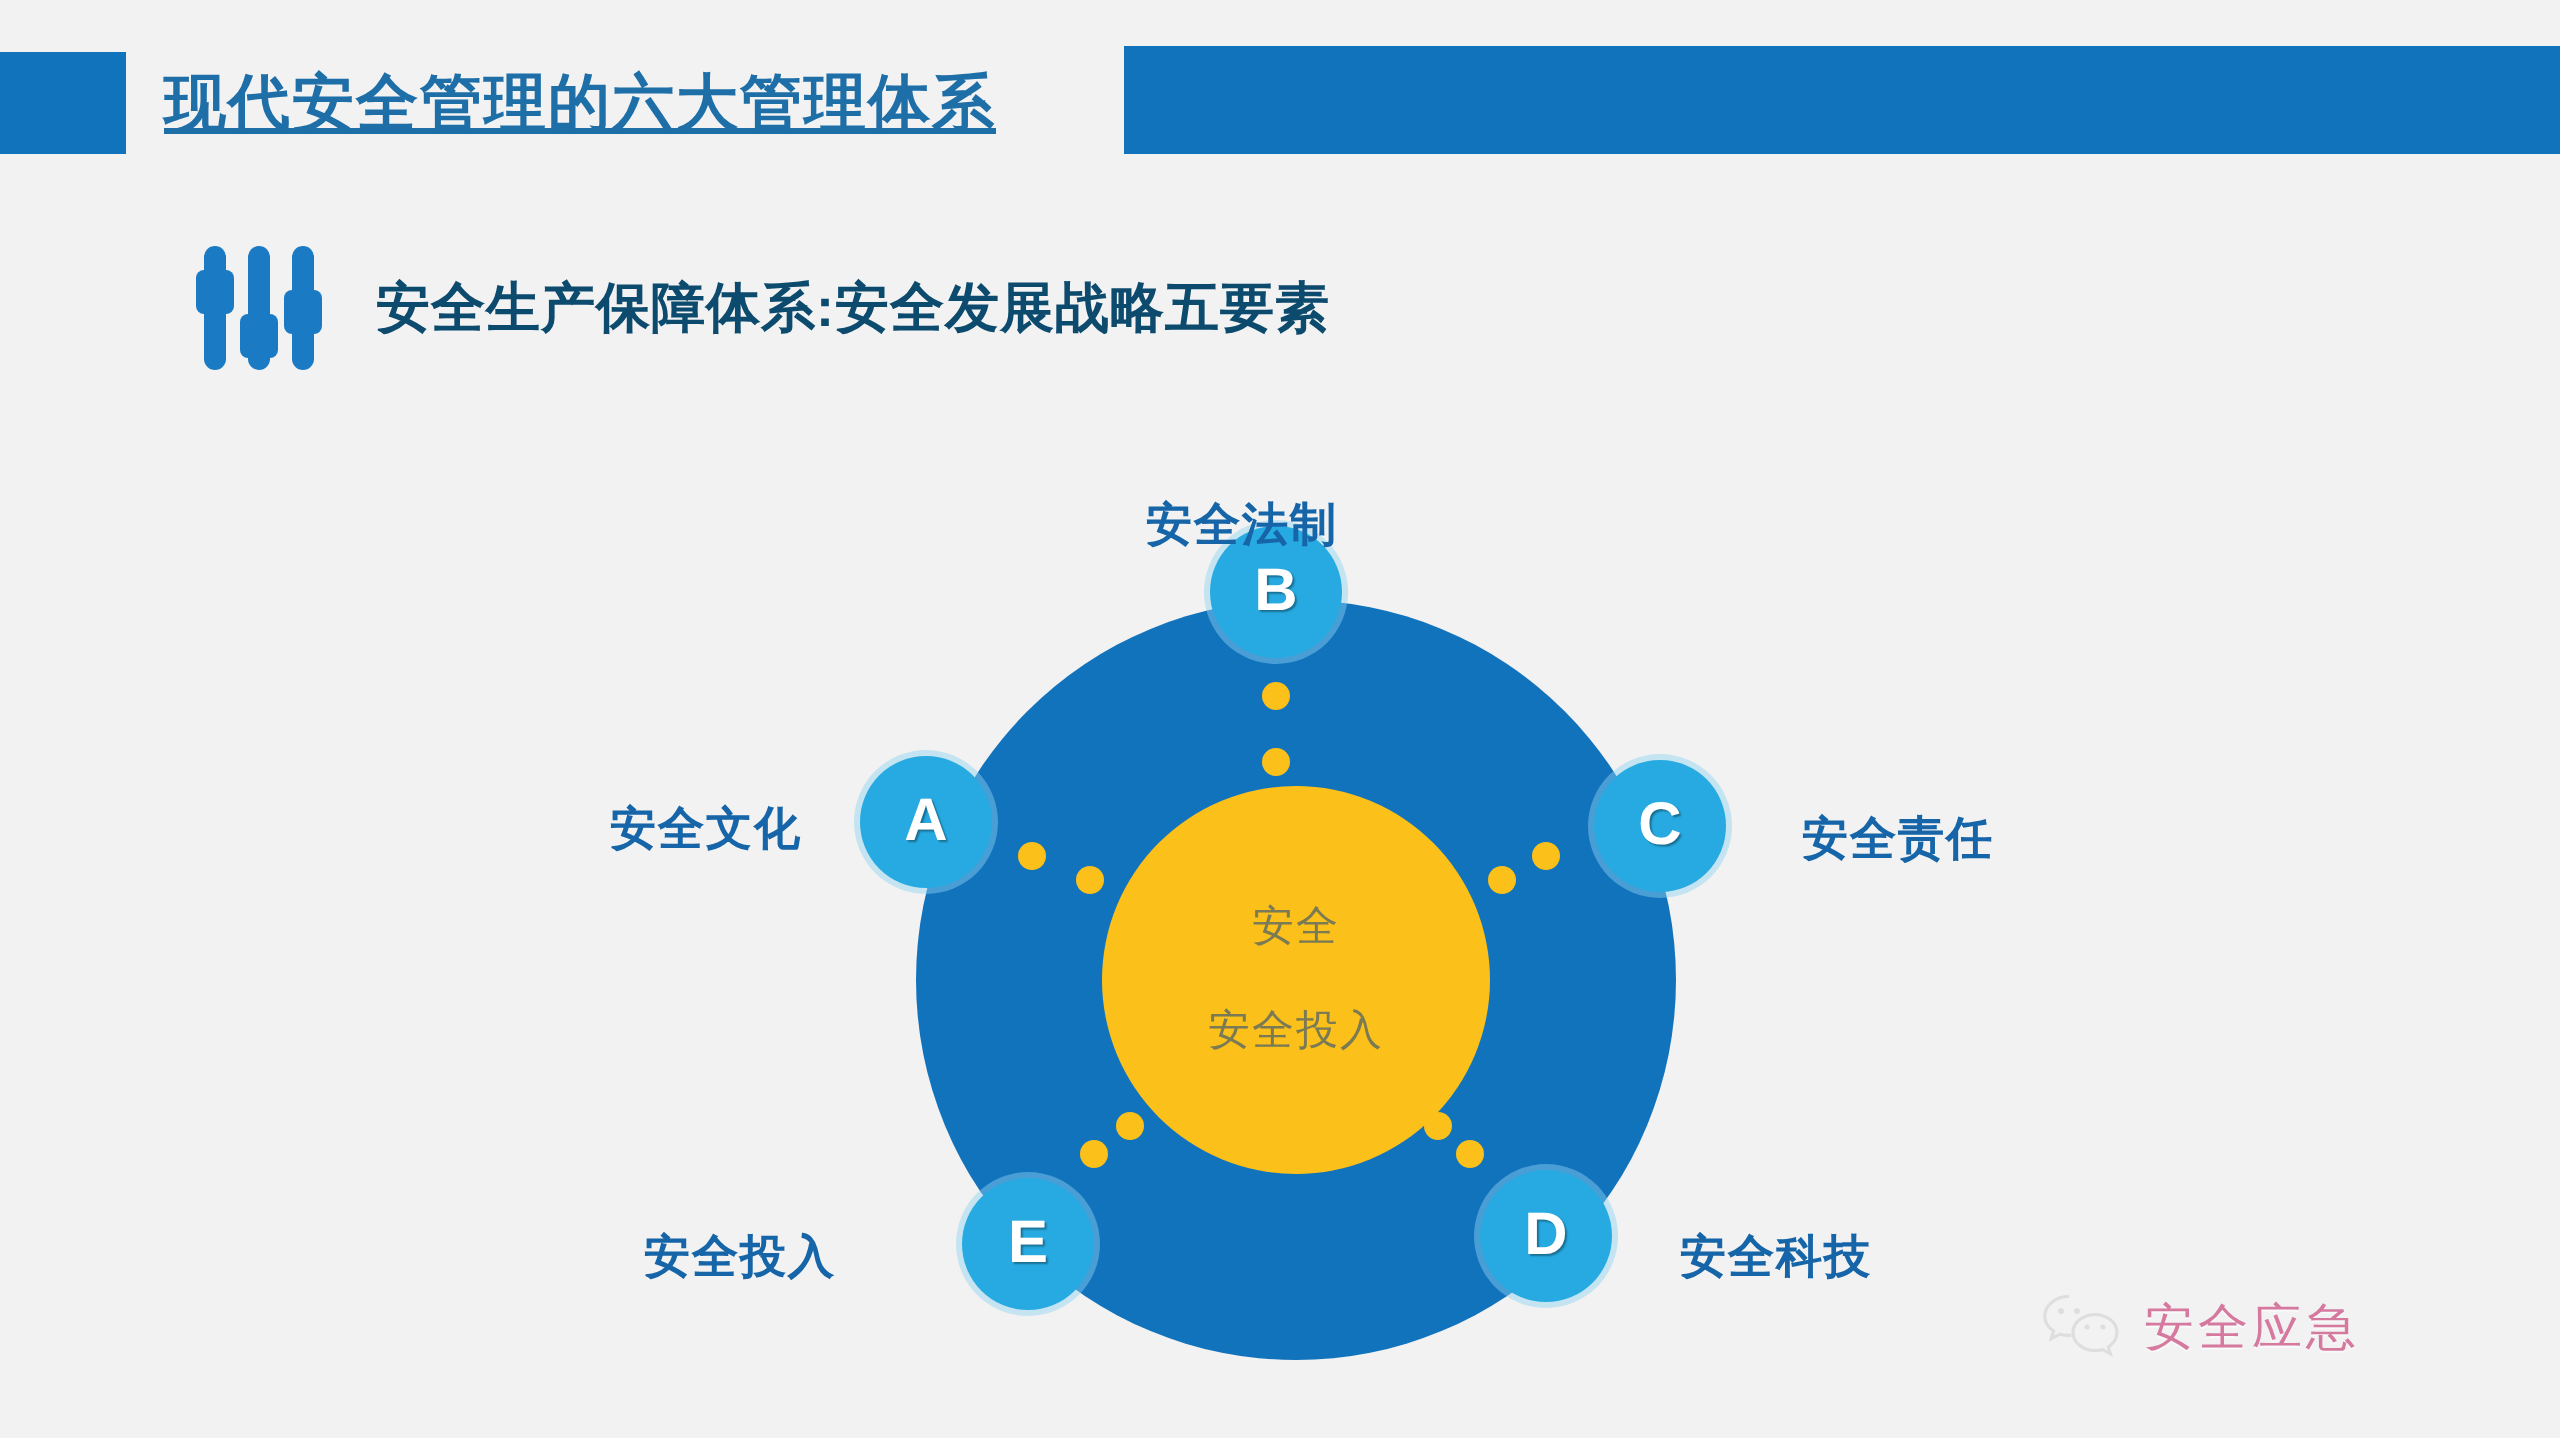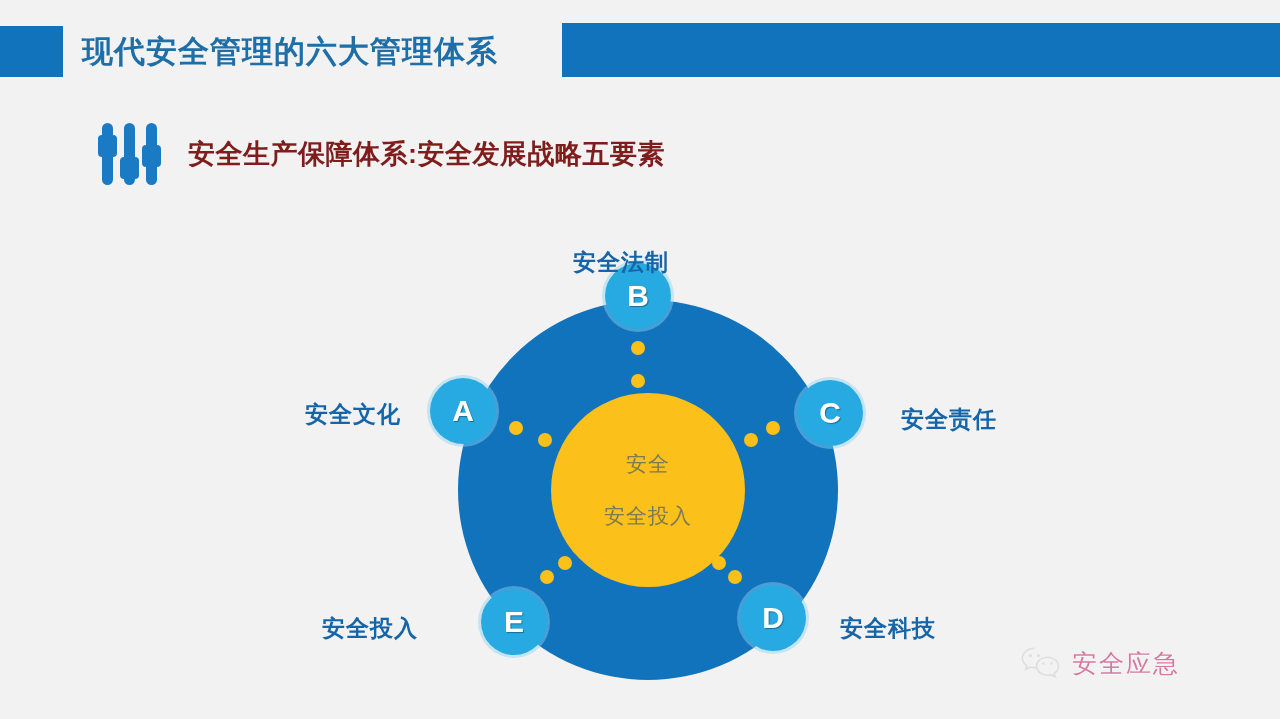--- a/index.html
+++ b/index.html
@@ -35,20 +35,21 @@
     position: absolute;
     left: 82px;
     top: 26px;
     height: 51px;
     line-height: 51px;
     font-size: 31px;
     font-weight: bold;
     color: #1E6FA8;
     letter-spacing: 1px;
     white-space: nowrap;
+    text-decoration: underline;
   }
   #header-right-bar {
     position: absolute;
     left: 562px;
     top: 23px;
     width: 718px;
     height: 54px;
     background: #1273BD;
   }
 
@@ -63,21 +64,21 @@
   }
   #slider-icon {
     width: 70px;
     height: 66px;
     flex: 0 0 auto;
   }
   #subtitle-text {
     margin-left: 22px;
     font-size: 27px;
     font-weight: 600;
-    color: #7f1d1d;
+    color: #0c4a6e;
     white-space: nowrap;
     letter-spacing: 0.5px;
   }
 
   
   #diagram {
     position: absolute;
     left: 0;
     top: 0;
     width: 1280px;

